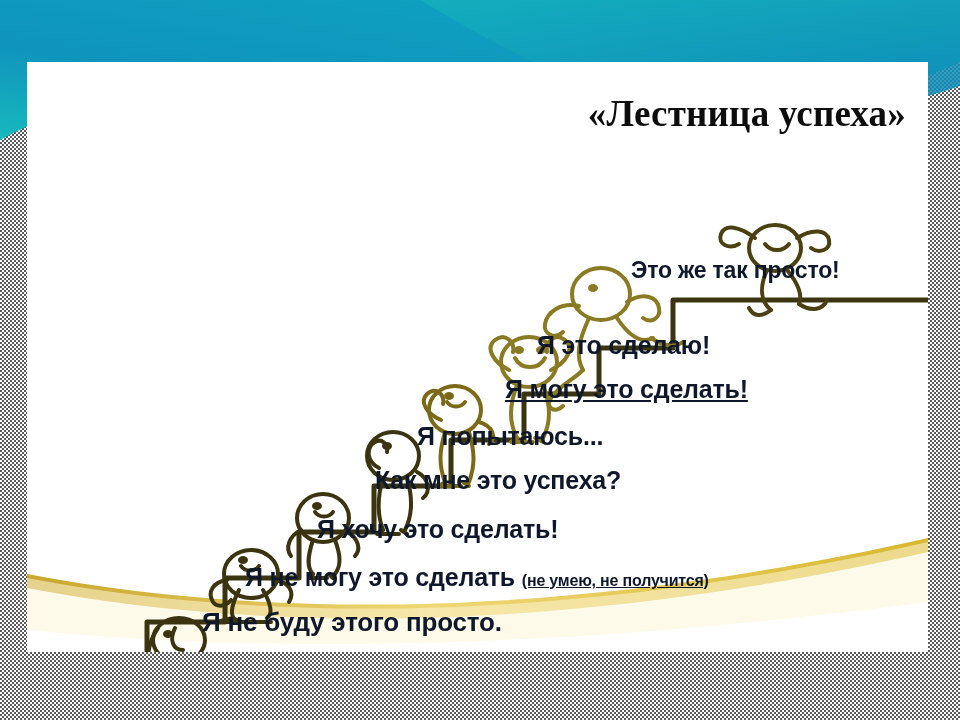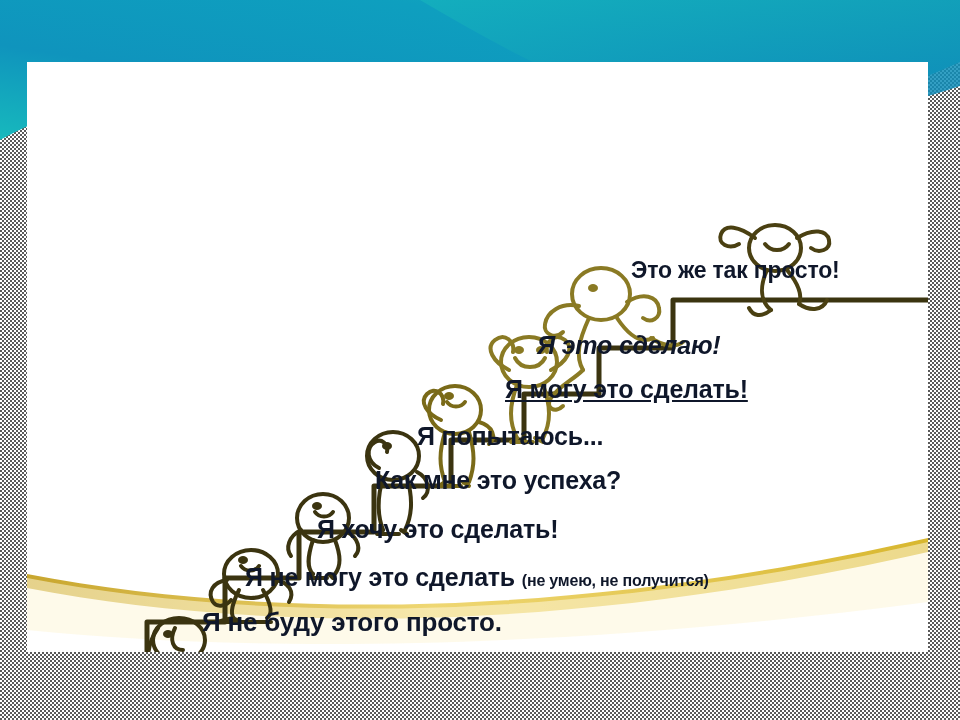--- a/index.html
+++ b/index.html
@@ -44,29 +44,29 @@
   .stair-svg{position:absolute;left:0;top:0;width:901px;height:590px;z-index:5;}
 
   
   .step-label{
     position:absolute;z-index:7;white-space:nowrap;
     font-family:"Liberation Sans", sans-serif;
     font-weight:700;color:#0f172a;
     letter-spacing:-.2px;
   }
   .step-label .sub{
-    font-size:.64em;font-weight:700;letter-spacing:-.2px;
+    font-size:.64em;font-weight:700;letter-spacing:-.2px;text-decoration:underline;
   }
   .lbl0{left:175px;top:545px;font-size:26px;}
   .lbl1{left:218px;top:501px;font-size:25px;}
   .lbl2{left:290px;top:453px;font-size:25px;}
   .lbl3{left:348px;top:404px;font-size:25px;}
   .lbl4{left:390px;top:360px;font-size:25px;}
   .lbl5{left:478px;top:313px;font-size:25px;text-decoration:underline;}
-  .lbl6{left:510px;top:269px;font-size:25px;font-style:italic;}
+  .lbl6{left:510px;top:269px;font-size:25px;}
   .lbl7{left:604px;top:195px;font-size:23px;}
 </style>
 </head>
 <body>
 
 <div id="stage">
 
   <div class="halftone"></div>
 
   <svg class="teal-wave" viewBox="0 0 960 150" preserveAspectRatio="none">
@@ -225,17 +225,18 @@
       </div>
 
       <div class="step-label lbl6">
         <span>Я это сделаю!</span>
       </div>
 
       <div class="step-label lbl7">
         <span>Это же так просто!</span>
       </div>
 
+      <div class="title">«Лестница успеха»</div>
 
     </div>
   </div>
 
 </div>
 
 </body></html>

